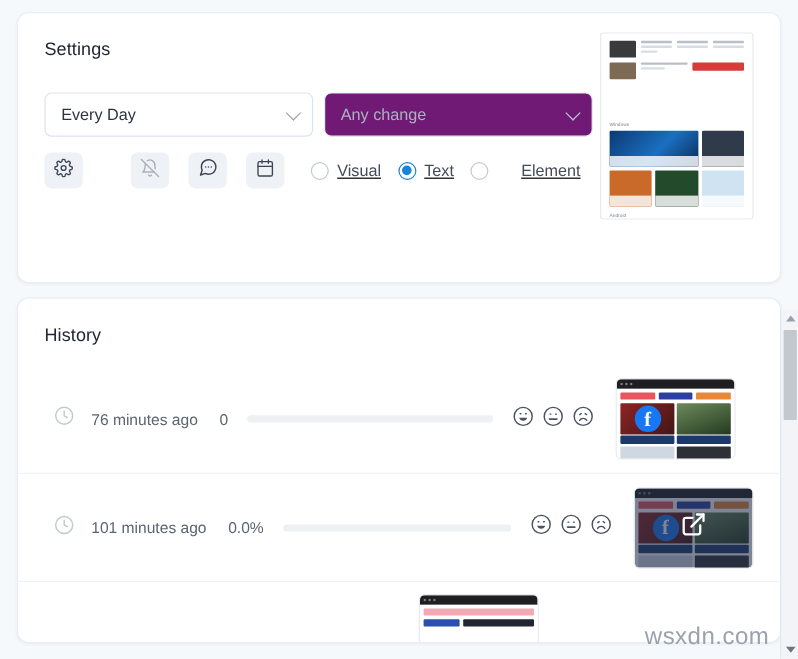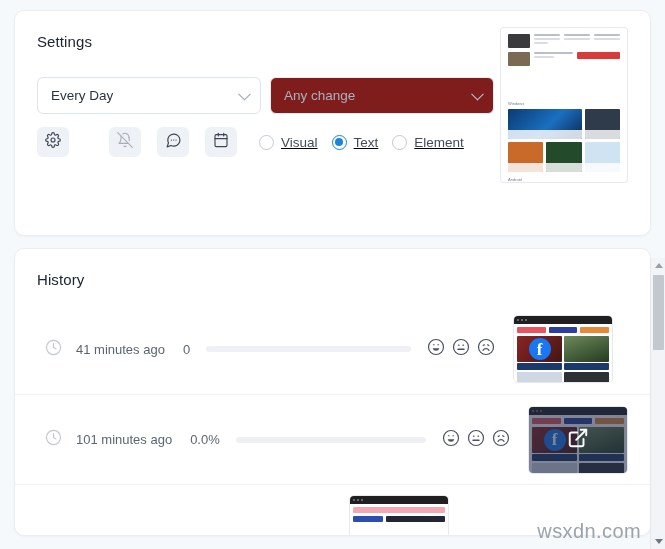--- a/index.html
+++ b/index.html
@@ -64,21 +64,21 @@
   .select {
     position: relative;
     height: 37px; width: 224px;
     border-radius: 6px;
     display: flex; align-items: center;
     padding: 0 30px 0 13px;
     font-size: 13.5px;
     cursor: pointer;
   }
   .select.enabled { background:#fff; border:1px solid #dde3ec; color:#2c3442; }
-  .select.disabled { background:#7f1d1d; border:1px solid #e7ebf2; color:#aab2c0; cursor:default; }
+  .select.disabled { background:#701a75; border:1px solid #e7ebf2; color:#aab2c0; cursor:default; }
   .caret {
     position: absolute; right: 11px; top: 50%;
     width: 9px; height: 9px;
     border-right: 1.6px solid #9aa3b2;
     border-bottom: 1.6px solid #9aa3b2;
     transform: translateY(-70%) rotate(45deg);
   }
   .select.disabled .caret { border-color:#bcc4d1; }
 
   .tools-row { display: flex; align-items: center; margin-top: 13px; }
@@ -88,21 +88,21 @@
     background: #eef1f6;
     display: flex; align-items: center; justify-content: center;
     cursor: pointer;
   }
   .icon-btn.gap-left { margin-left: 40px; }
   .icon-btn + .icon-btn:not(.gap-left) { margin-left: 16px; }
   .icon-btn.muted svg { opacity: .38; }
 
   .radios { display: flex; align-items: center; margin-left: 22px; }
   .radio { display: flex; align-items: center; cursor: pointer; margin-right: 14px; text-decoration: underline; }
-  .radio:last-child { margin-right: 0; }
+  .radio:last-child { margin-right: 0; gap: 20px; }
   .radio-dot {
     width: 15px; height: 15px; border-radius: 50%;
     border: 1.6px solid #c2c9d4;
     background: #fff;
     display: flex; align-items: center; justify-content: center;
     margin-right: 7px;
   }
   .radio.checked .radio-dot { border-color: #1b84d8; }
   .radio.checked .radio-dot::after {
     content:""; width: 8px; height: 8px; border-radius:50%; background:#1b84d8;
@@ -381,21 +381,21 @@
 
     <div class="history-list">
 
       <div class="hist-row">
         <span class="clock">
           <svg width="17" height="17" viewBox="0 0 24 24" fill="none" stroke="#c2c8d2" stroke-width="1.7" stroke-linecap="round" stroke-linejoin="round">
             <circle cx="12" cy="12" r="10"></circle>
               <polyline points="12 6.5 12 12 15.6 14"></polyline>
           </svg>
         </span>
-        <span class="hist-time">41 minutes ago</span>
+        <span class="hist-time">76 minutes ago</span>
         <span class="hist-value">0</span>
         <div class="hist-bar"></div>
         <div class="faces">
           <span class="face">
             <svg width="18" height="18" viewBox="0 0 24 24" fill="none" stroke="#4a5160" stroke-width="1.6" stroke-linecap="round" stroke-linejoin="round">
               <circle cx="12" cy="12" r="10"></circle>
               <path d="M7.5 13.5a4.7 4.7 0 0 0 9 0z" fill="#4a5160" stroke="none"></path>
               <line x1="8.6" y1="9" x2="9.4" y2="9"></line>
                 <line x1="14.6" y1="9" x2="15.4" y2="9"></line>
             </svg>

